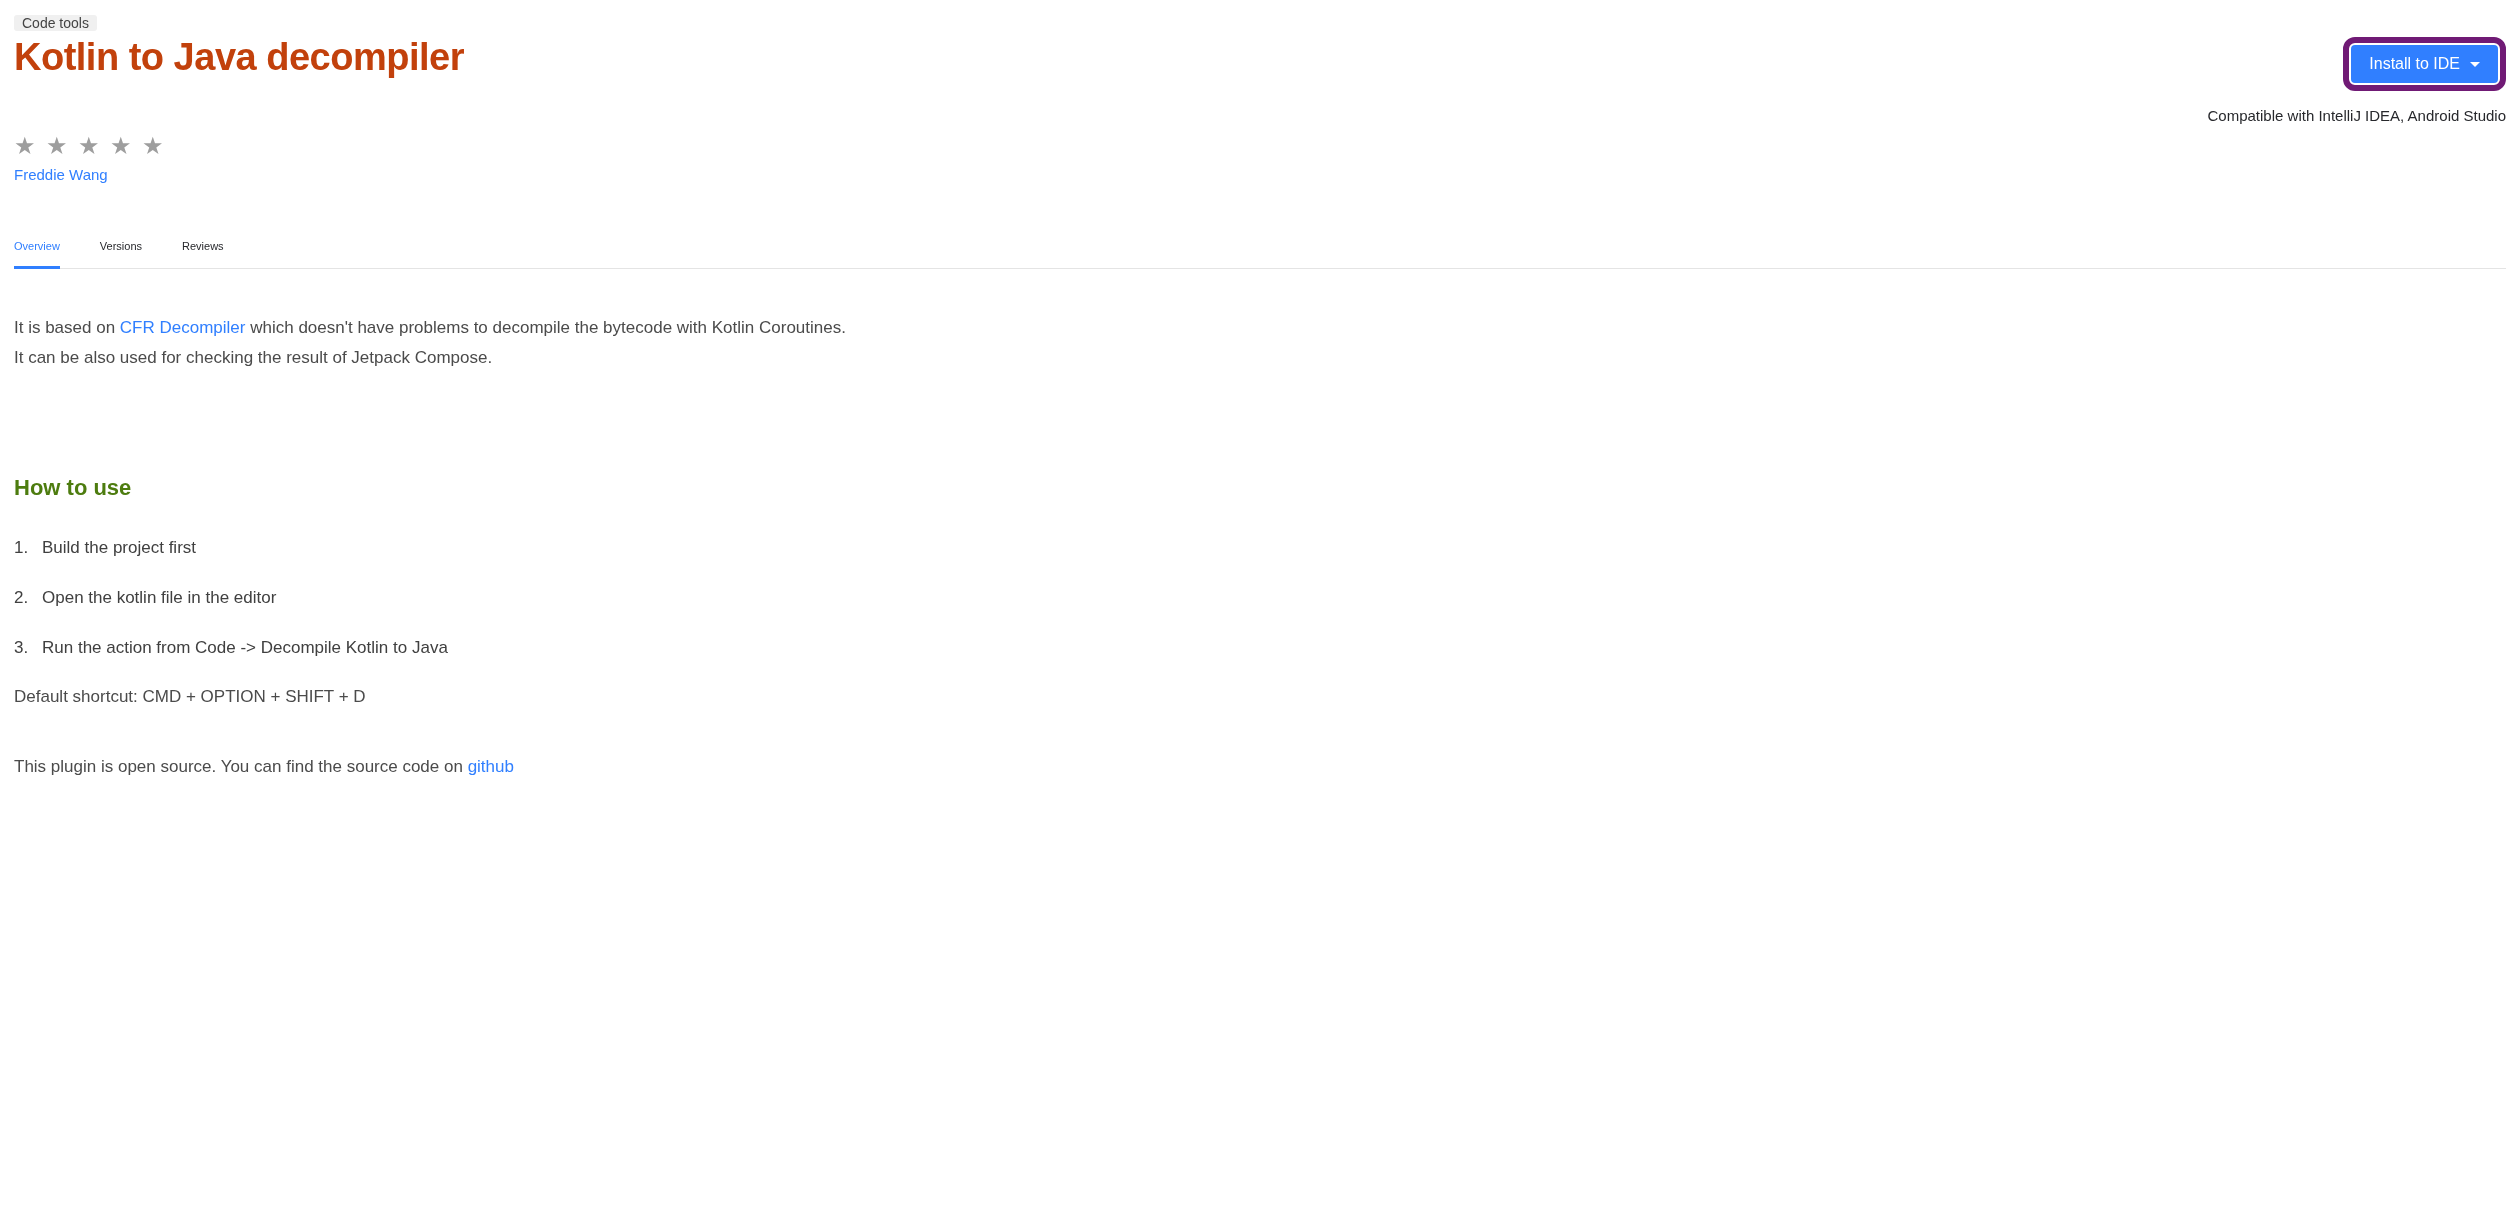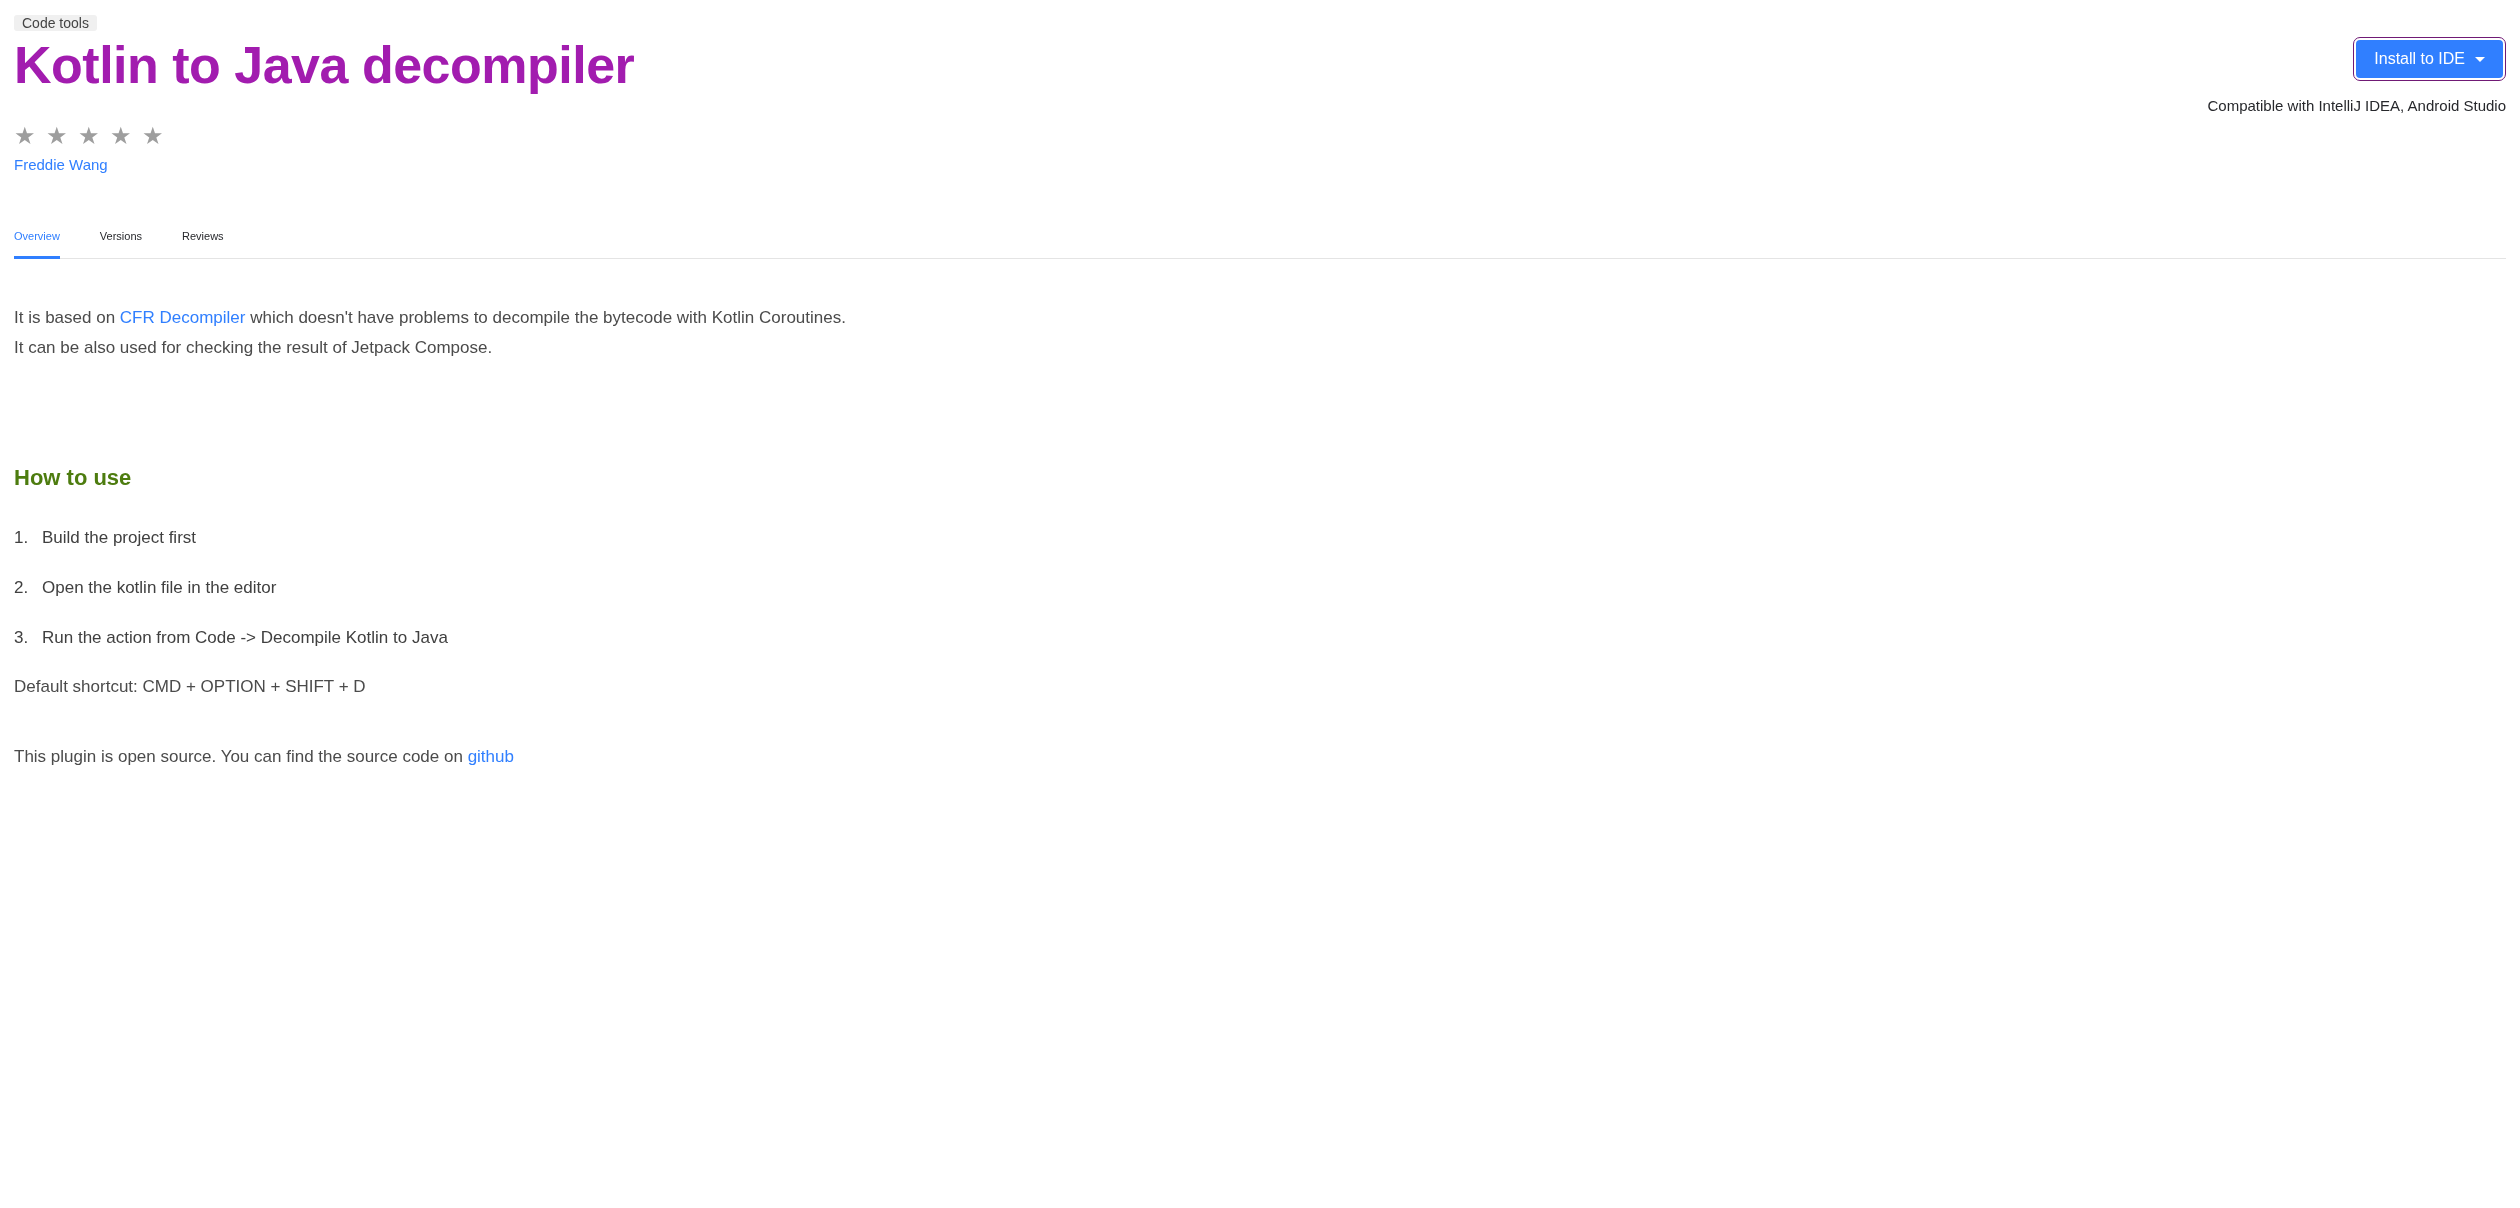--- a/index.html
+++ b/index.html
@@ -17,36 +17,36 @@
       border-radius: 3px;
       font-size: 14px;
       margin-bottom: 6px;
     }
     .header-row {
       display: flex;
       justify-content: space-between;
       align-items: flex-start;
     }
     .title {
-      font-size: 52px;
+      font-size: 38px;
       font-weight: 700;
       letter-spacing: -0.5px;
-      color: #a21caf;
+      color: #c2410c;
       line-height: 1.1;
     }
     .right-col {
       text-align: right;
       flex-shrink: 0;
       margin-left: 20px;
     }
     .install-wrap {
       display: inline-block;
-      border: 1px solid #701a75;
+      border: 6px solid #701a75;
       padding: 2px;
-      border-radius: 7px;
+      border-radius: 12px;
       margin-bottom: 16px;
     }
     .install-btn {
       background: #307FFF;
       color: #fff;
       border: none;
       border-radius: 4px;
       padding: 10px 18px;
       font-size: 16px;
       display: inline-flex;

